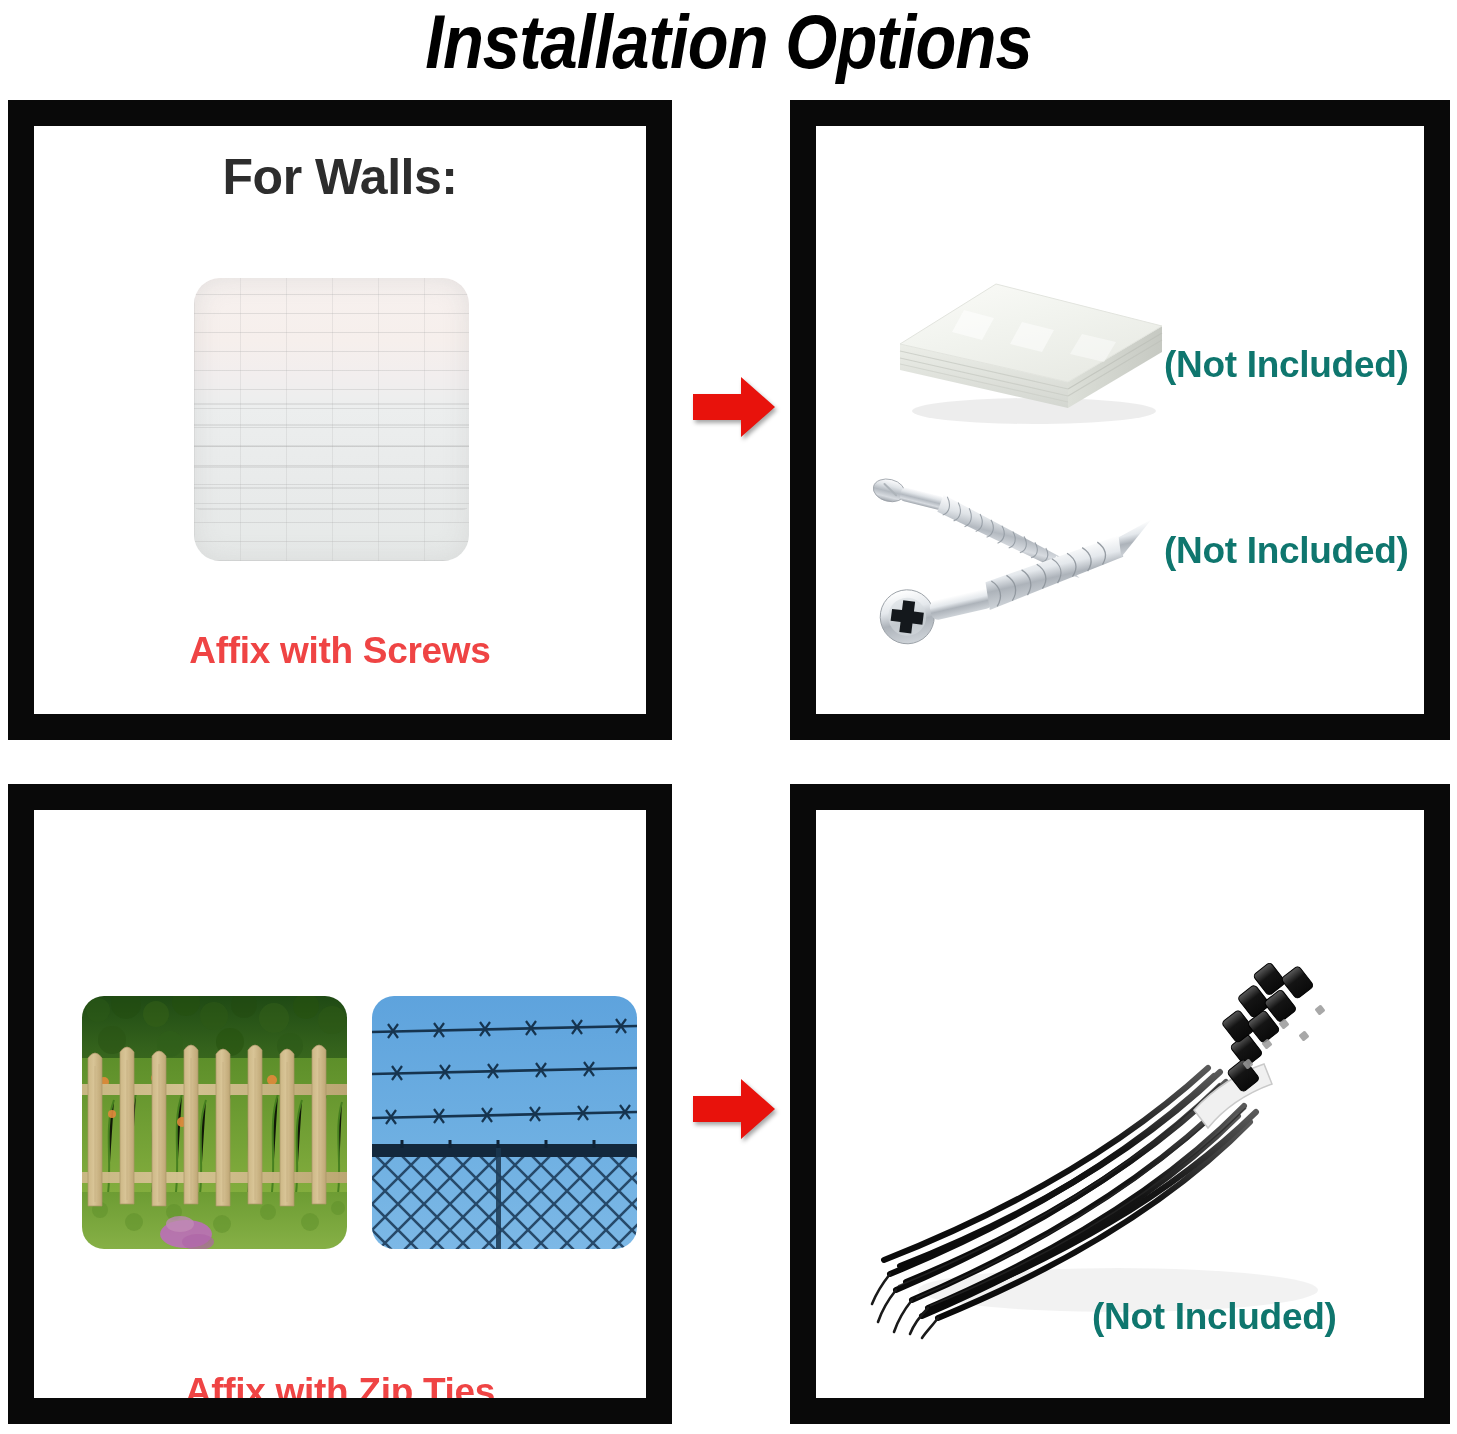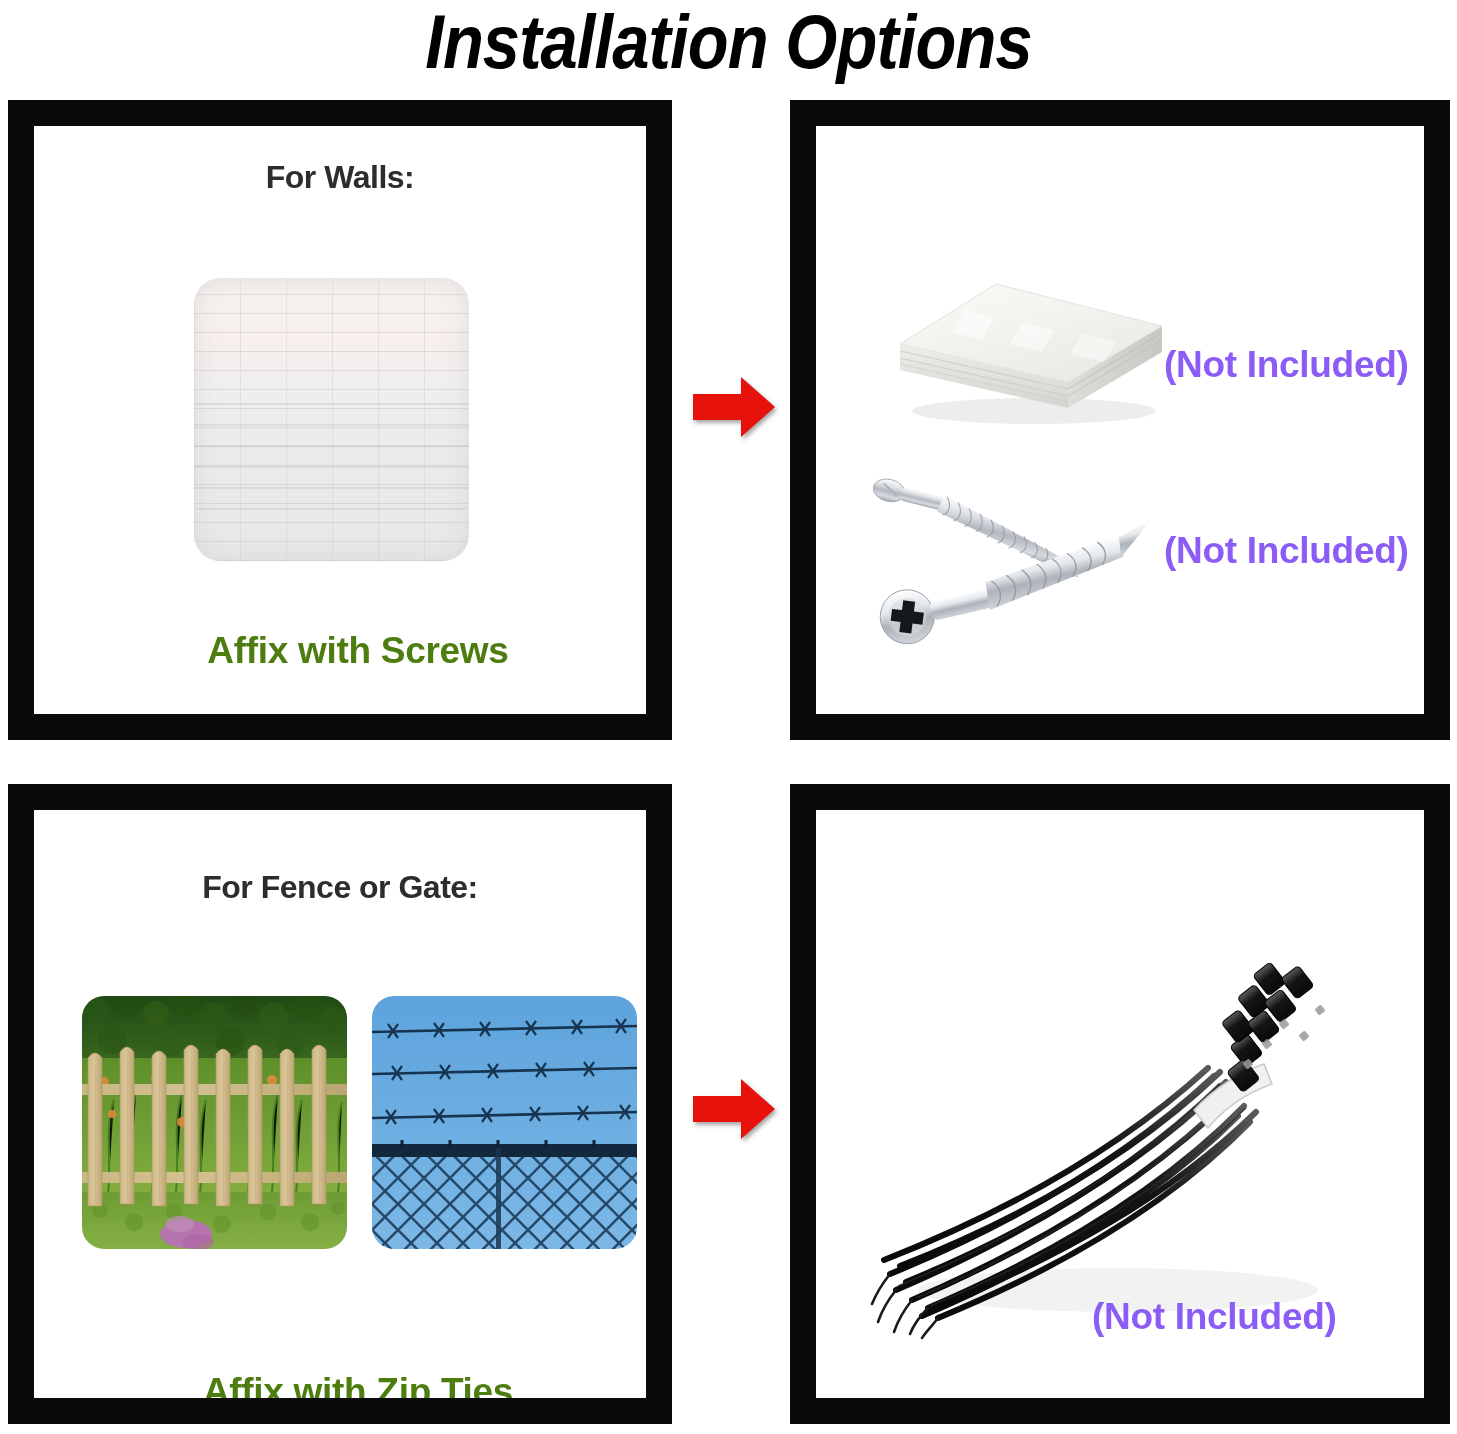--- a/index.html
+++ b/index.html
@@ -53,49 +53,49 @@
 
   #panel-walls  { left: 8px;   top: 100px;  width: 664px; height: 640px; }
   #panel-hw-1   { left: 790px; top: 100px;  width: 660px; height: 640px; }
   #panel-fence  { left: 8px;   top: 784px;  width: 664px; height: 640px; }
   #panel-hw-2   { left: 790px; top: 784px;  width: 660px; height: 640px; }
 
   .panel-heading {
     position: absolute;
     left: 0; width: 100%;
     text-align: center;
-    font-size: 32px;
+    font-size: 50px;
     line-height: 50px;
     font-weight: 700;
     color: #2d2d2d;
     letter-spacing: -0.5px;
   }
   #heading-walls { top: 26px; }
   #heading-fence { top: 52px; }
 
   .panel-caption {
     position: absolute;
-    left: 18px; width: 100%;
+    left: 0; width: 100%;
     text-align: center;
     font-size: 37px;
     line-height: 50px;
     font-weight: 700;
-    color: #4d7c0f;
+    color: #ef4444;
     letter-spacing: -0.3px;
   }
   #caption-walls-1 { top: 500px; }
   #caption-walls-2 { top: 552px; }
   #caption-fence   { top: 532px; margin-top: 25px; }
 
   .not-included {
     position: absolute;
     font-size: 37px;
     line-height: 46px;
     font-weight: 700;
-    color: #8b5cf6;
+    color: #0f766e;
     letter-spacing: -0.3px;
     white-space: nowrap;
   }
   #ni-tape  { left: 348px; top: 216px; }
   #ni-screw { left: 348px; top: 402px; }
   #ni-ties  { left: 276px; top: 484px; }
 
   
   .arrow {
     position: absolute;
@@ -292,21 +292,20 @@
         </g>
       </svg>
 
       <div class="not-included" id="ni-screw">(Not Included)</div>
     </div>
   </div>
 
   <div class="panel" id="panel-fence">
     <div class="panel-inner">
 
-      <div class="panel-heading" id="heading-fence">For Fence or Gate:</div>
 
       <div class="fence-photo" id="fence-wood">
         <svg viewBox="0 0 265 253" width="265" height="253">
           <defs>
             <linearGradient id="hedge" x1="0" y1="0" x2="0" y2="1">
               <stop offset="0%" stop-color="#1f4a14"></stop>
               <stop offset="100%" stop-color="#3c6b1f"></stop>
             </linearGradient>
             <linearGradient id="grassbg" x1="0" y1="0" x2="0" y2="1">
               <stop offset="0%" stop-color="#5d8f2a"></stop>

